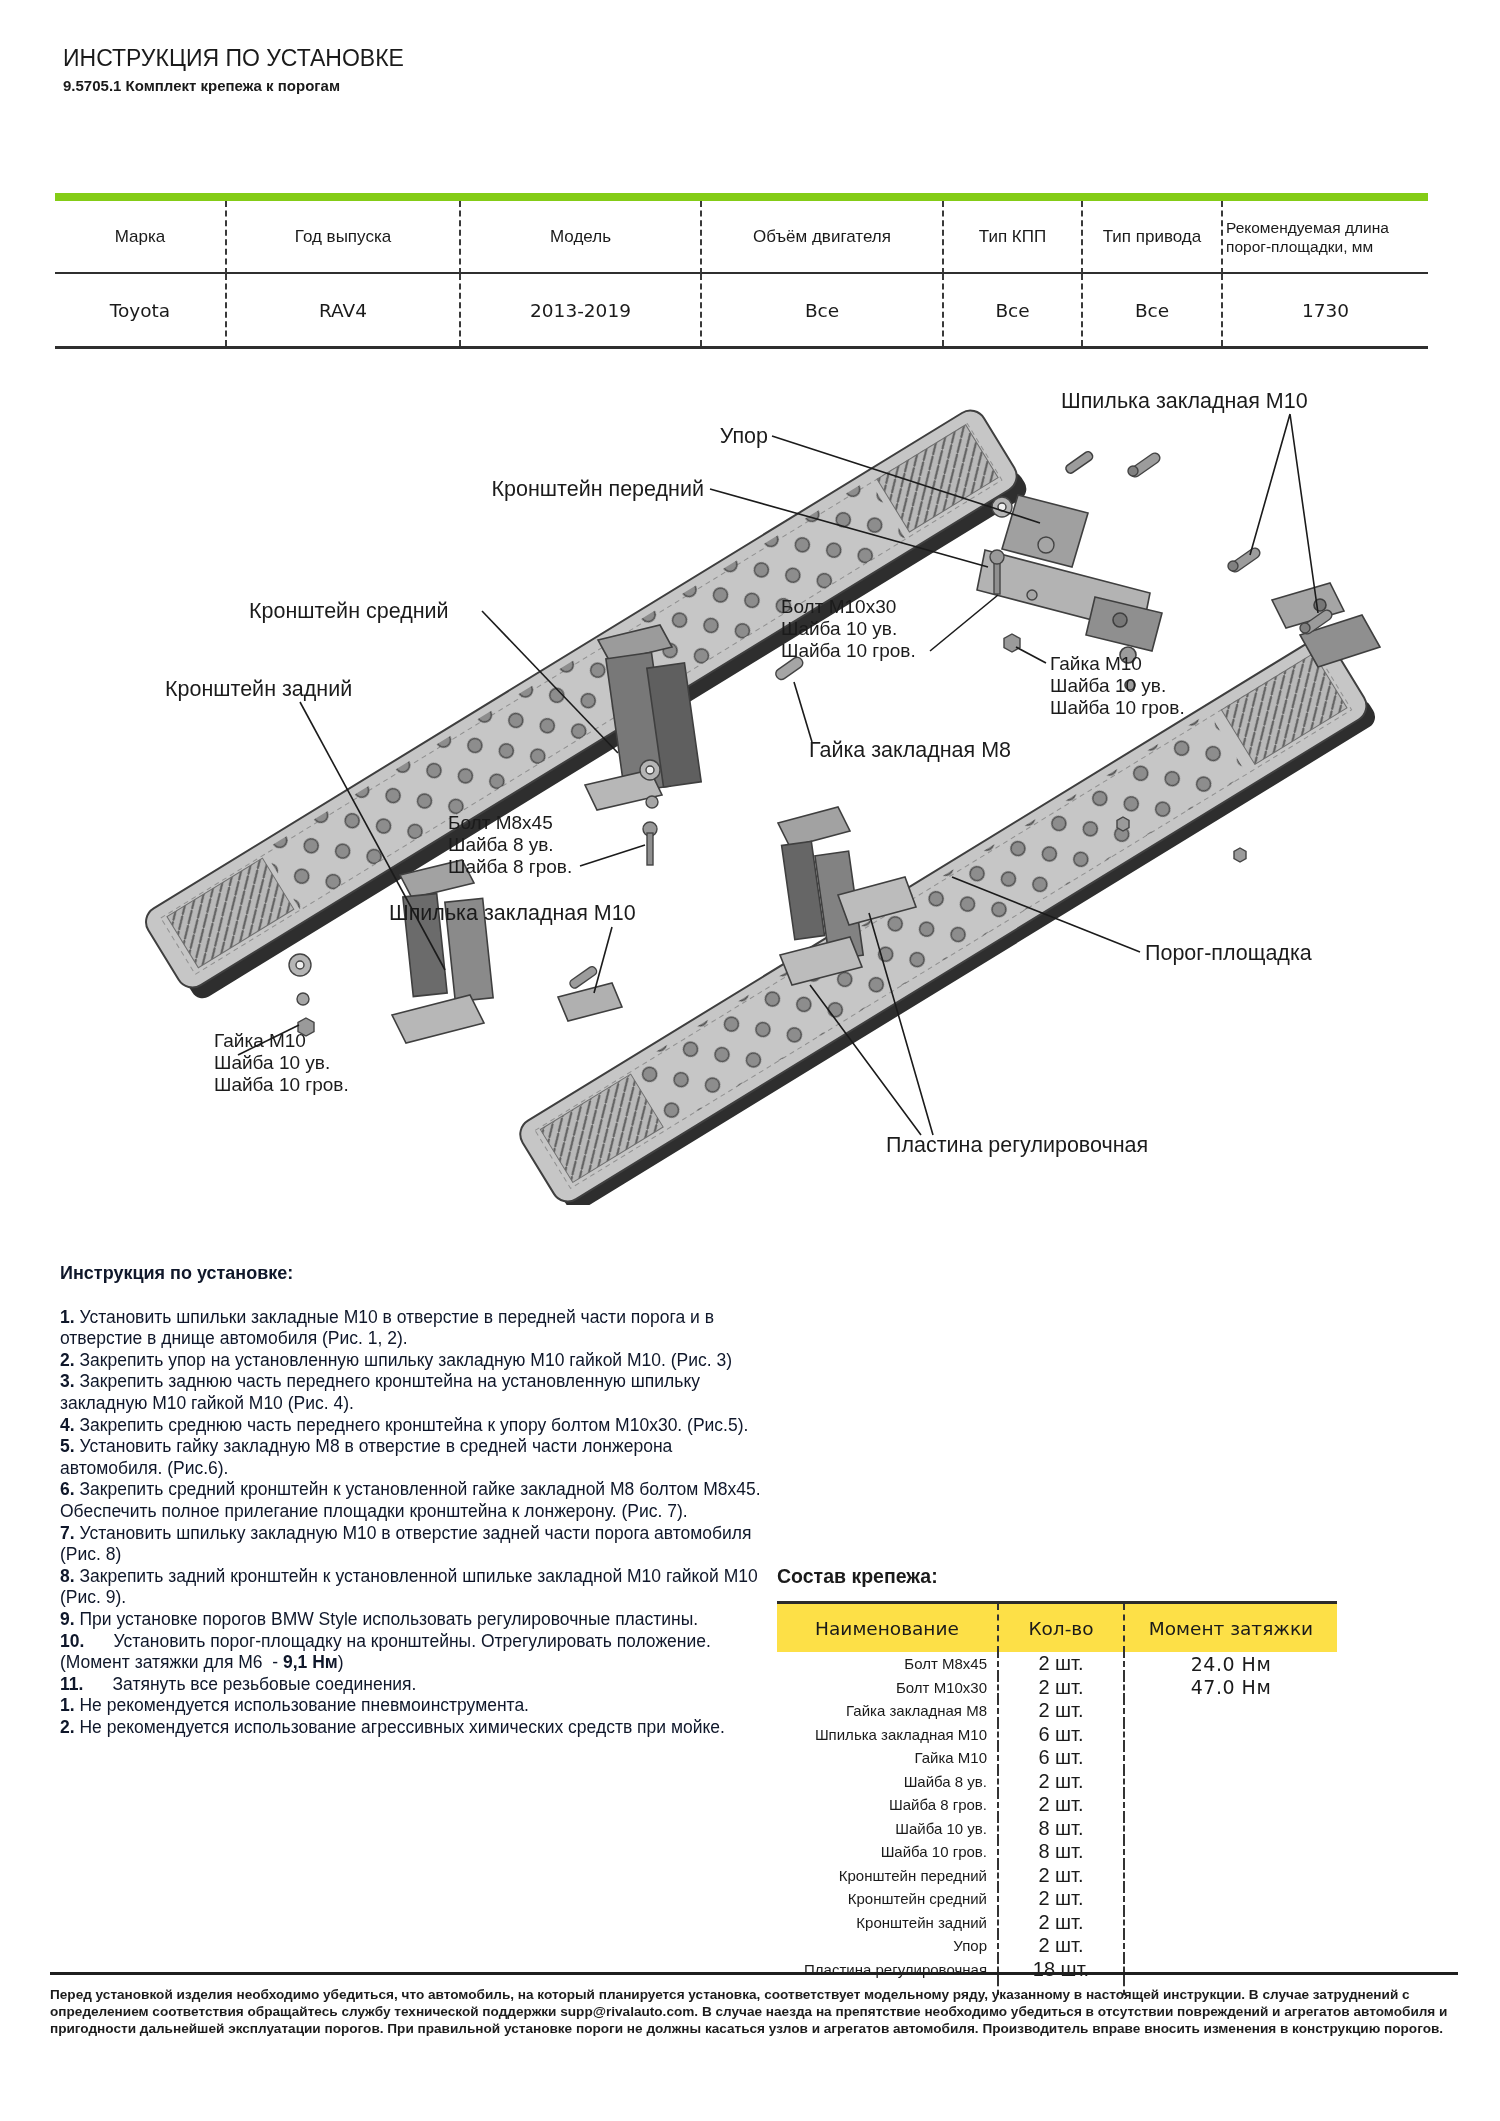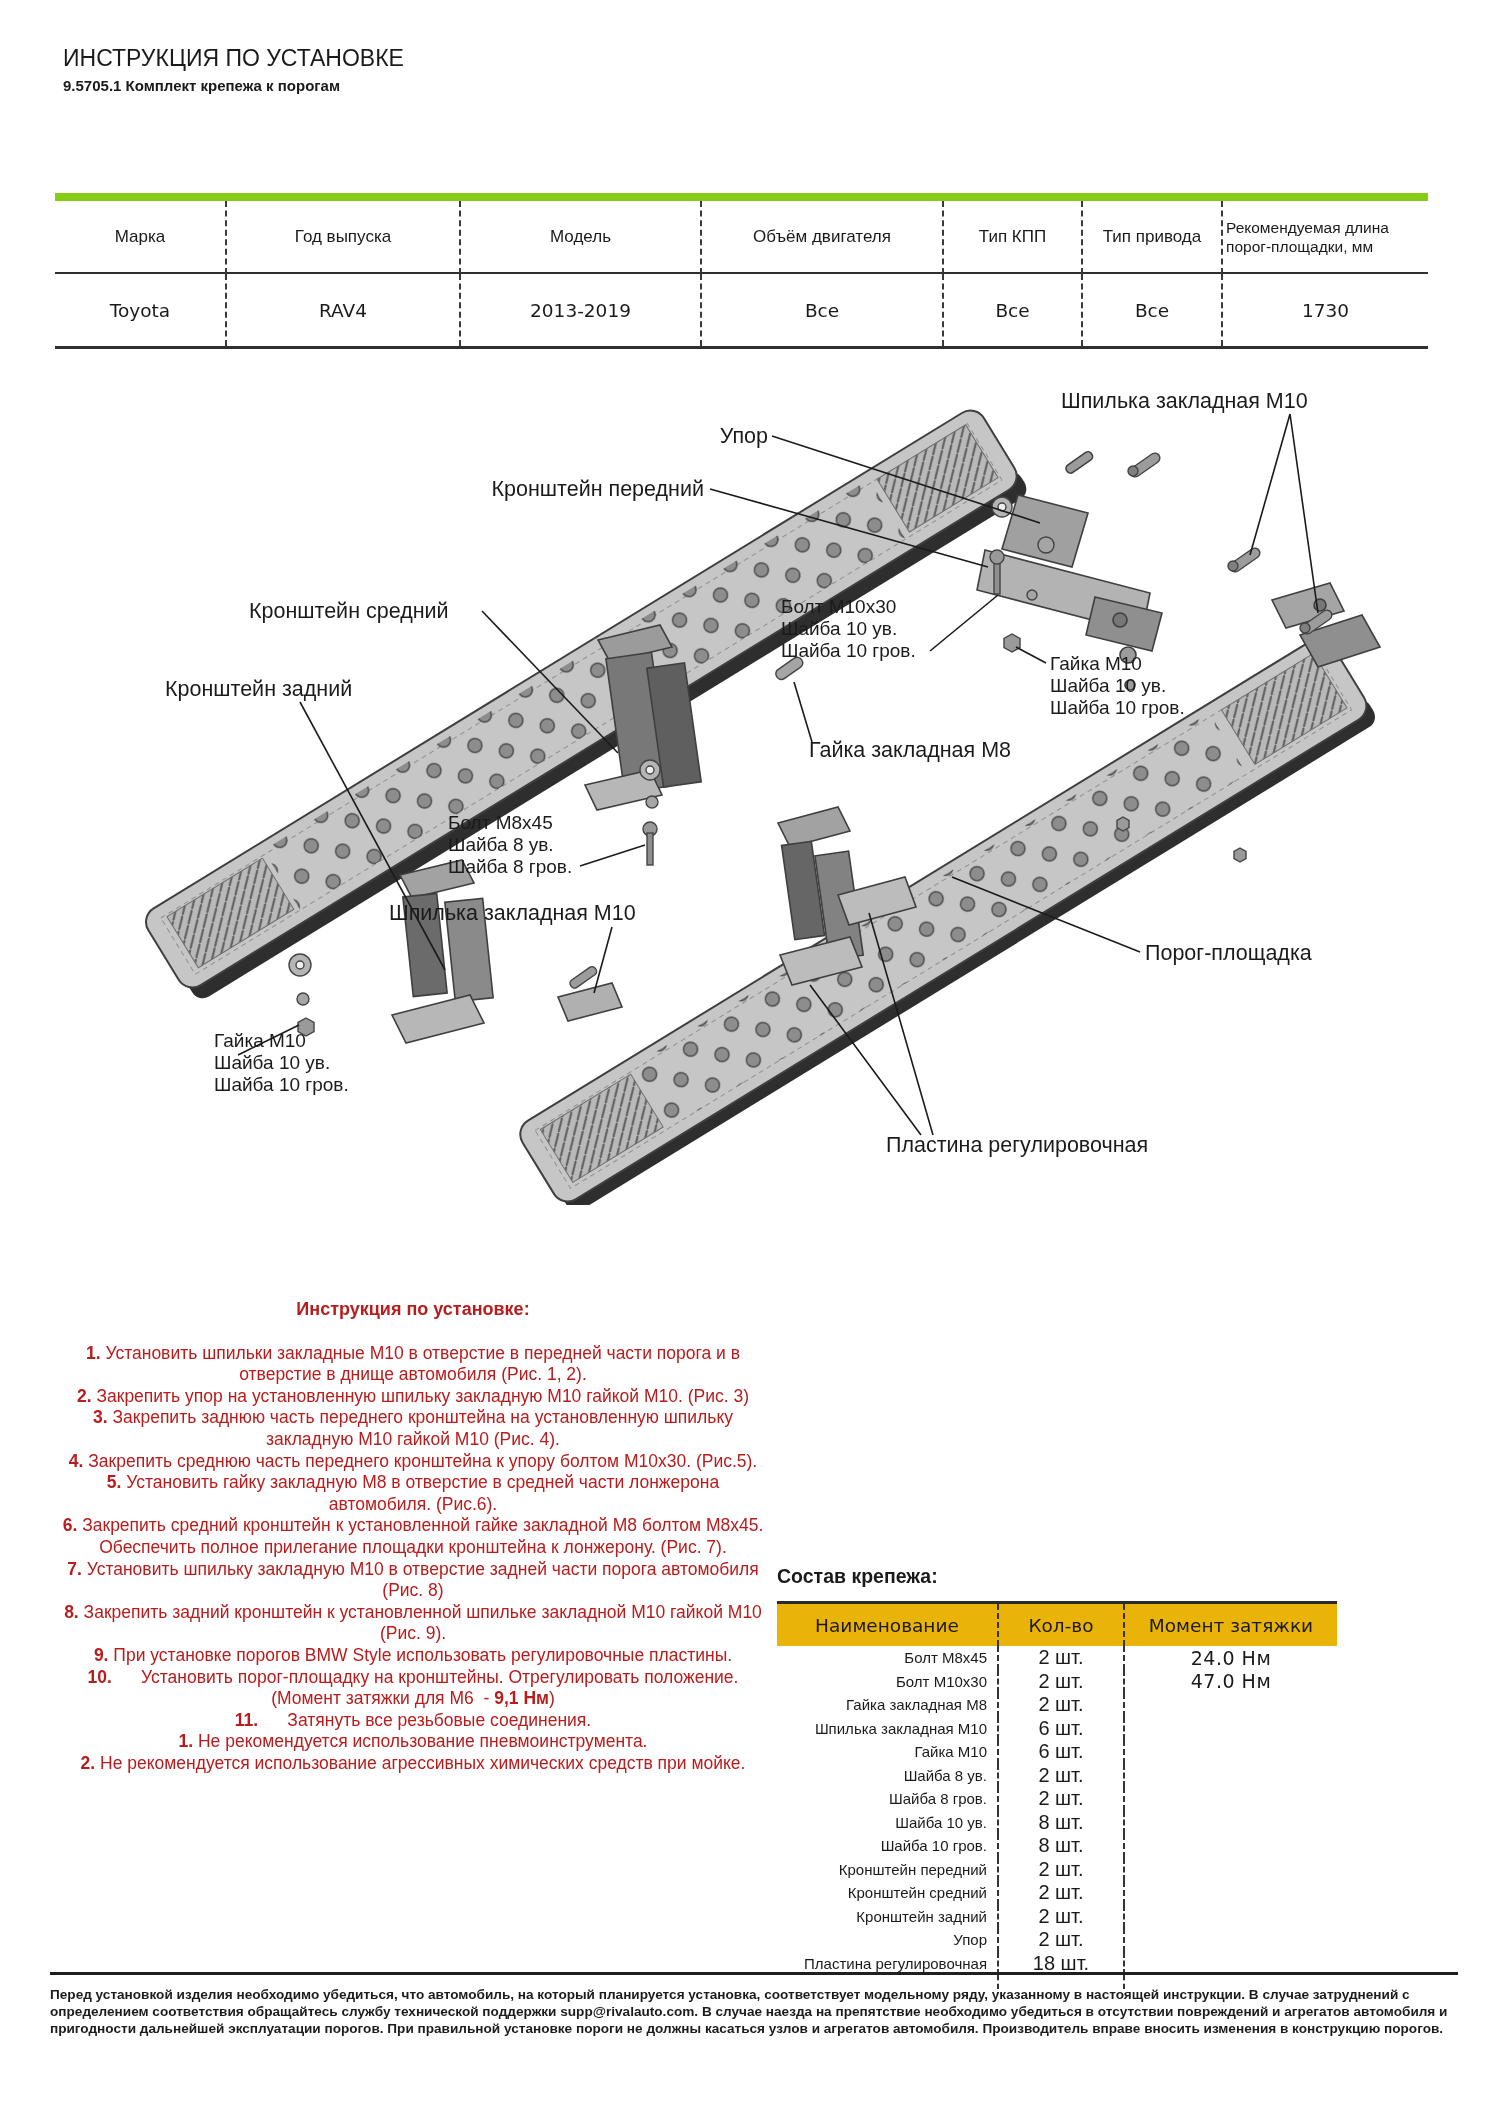--- a/index.html
+++ b/index.html
@@ -22,33 +22,33 @@
   .vt-wide{font-size:15.5px;justify-content:flex-start;text-align:left;padding-left:3px;line-height:19px;}
 
   
   .diagram{position:absolute;left:0;top:355px;}
   .diagram text{font-family:"Liberation Sans",sans-serif;fill:#1b1b1b;}
   .lbl{font-size:21.5px;}
   .lbl-s{font-size:19px;}
   .leader{stroke:#1b1b1b;stroke-width:1.6;fill:none;}
 
   
-  .instructions{position:absolute;left:60px;top:1299px;width:706px;font-size:17.5px;
-                line-height:21.6px;color:#b91c1c;text-align:center;}
+  .instructions{position:absolute;left:60px;top:1263px;width:706px;font-size:17.5px;
+                line-height:21.6px;color:#0f172a;}
   .instructions h2{font-size:18px;margin:0 0 22px 0;}
   .instructions h2.rec-h{margin:54px 0 22px 0;}
   .instr{margin:0;white-space:pre-wrap;}
 
   
   .sostav{position:absolute;left:777px;top:1565px;width:560px;}
   .sostav h2{font-size:19.5px;margin:0 0 13px 0;}
   .pt{border-top:3px solid #2b2b2b;width:560px;}
   .pt-row{display:grid;grid-template-columns:220px 126px 214px;}
   .pt-c{display:flex;align-items:center;}
-  .pt-head .pt-c{background:#eab308;height:42px;justify-content:center;font-size:18.5px;
+  .pt-head .pt-c{background:#fde047;height:48px;justify-content:center;font-size:18.5px;
                  font-family:"DejaVu Sans",sans-serif;}
   .pt-body .pt-c,.pt-spacer .pt-c{height:23.5px;}
   .pt-c.b1,.pt-c.b2{border-left:2px dashed #333;}
   .pt-name{justify-content:flex-end;padding-right:10px;font-size:15px;}
   .pt-qty{justify-content:center;font-size:20px;}
   .pt-tq{justify-content:center;font-size:19px;font-family:"DejaVu Sans",sans-serif;letter-spacing:.5px;}
   .pt-spacer .pt-c{height:14px;}
 
   
   .footer{position:absolute;left:50px;top:1972px;width:1408px;border-top:3px solid #1f1f1f;

